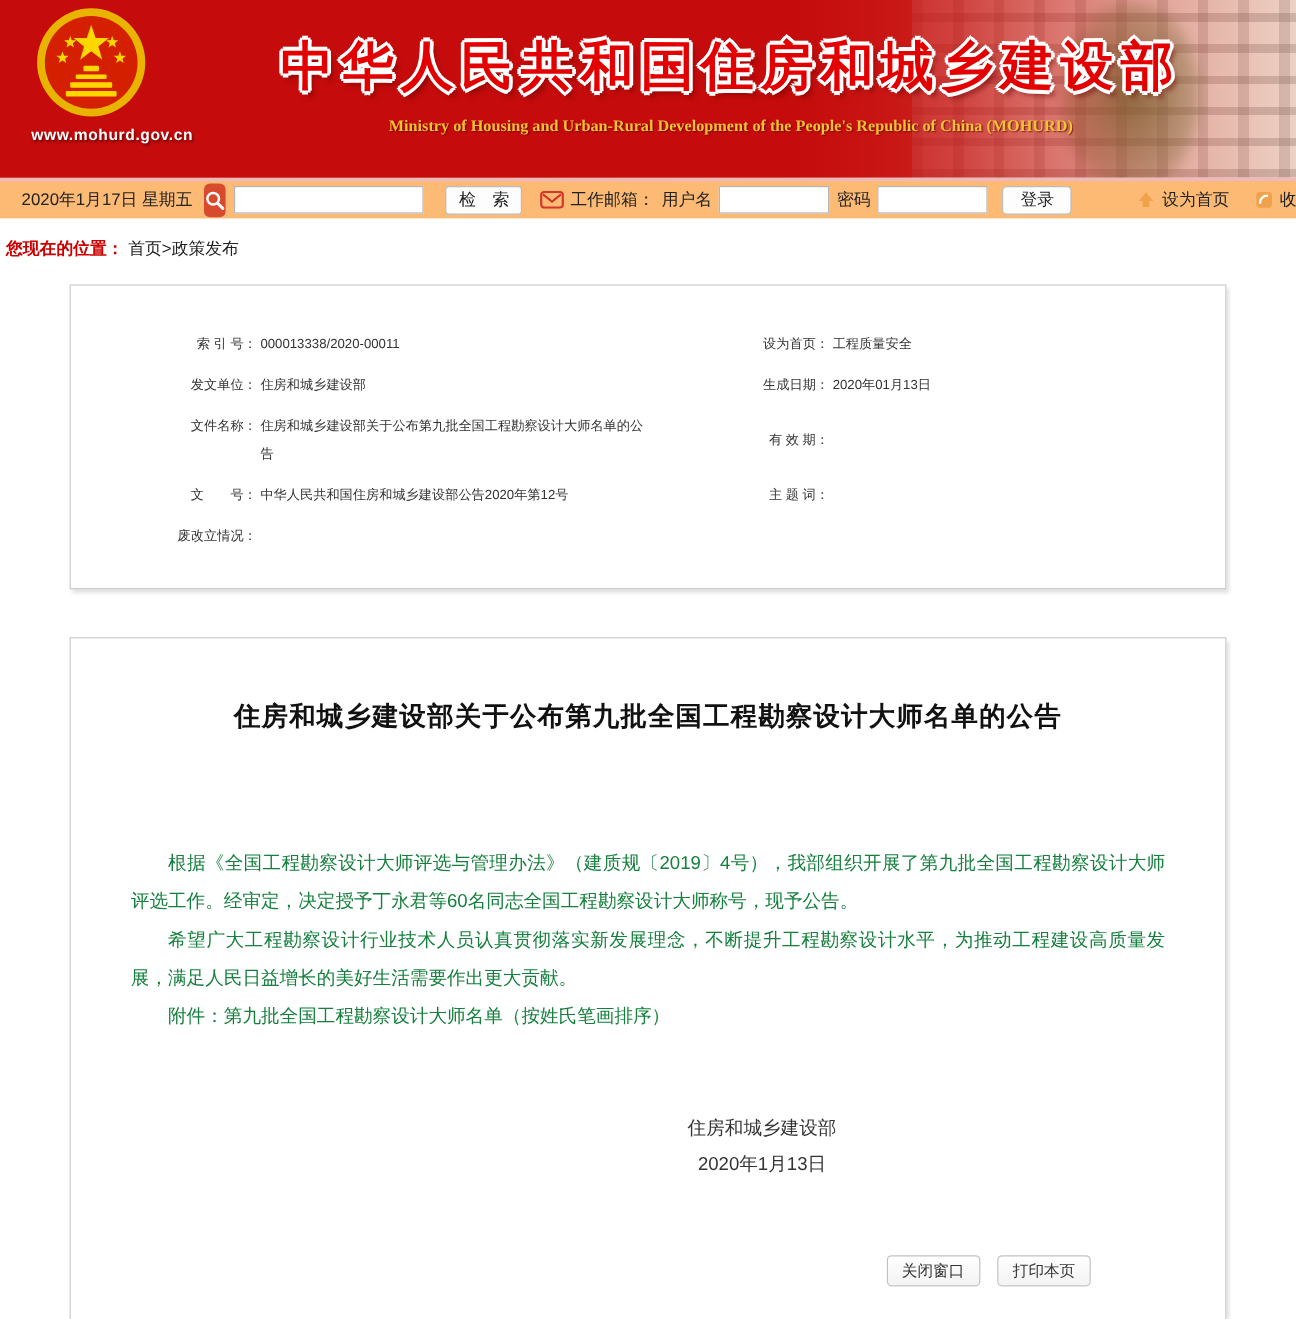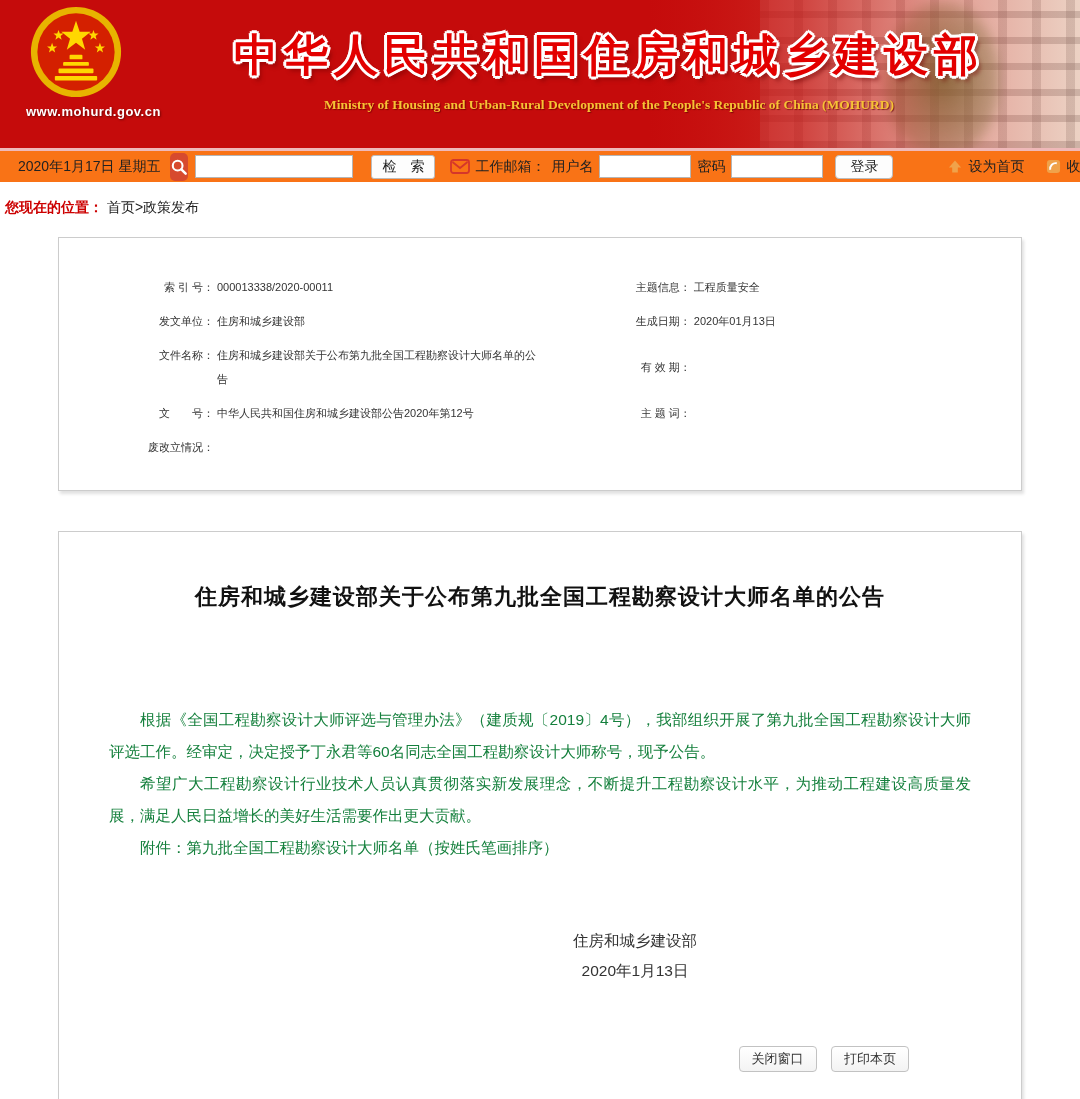--- a/index.html
+++ b/index.html
@@ -21,21 +21,21 @@
   .site-url { margin-top:2px; color:#fff; font-weight:bold; font-size:13px; letter-spacing:.5px;
     text-shadow:1px 1px 2px rgba(90,0,0,.8); white-space:nowrap; }
   .hdr-text { position:absolute; left:168px; right:30px; top:26px; text-align:center; z-index:3; }
   .hdr-title { font-size:44px; font-weight:bold; color:#e30000; letter-spacing:6px; white-space:nowrap;
     text-shadow:-2px -2px 0 #fff,2px -2px 0 #fff,-2px 2px 0 #fff,2px 2px 0 #fff,
                 -3px 0 0 #fff,3px 0 0 #fff,0 3px 0 #fff,0 -3px 0 #fff,4px 5px 4px rgba(110,0,0,.55); }
   .hdr-sub { margin-top:12px; color:#f6c235; font-size:13.5px; font-weight:bold;
     text-shadow:1px 1px 1px rgba(100,0,0,.7);font-family:Liberation Serif, serif; }
 
   
-  .toolbar { height:34px; background:#f97316; border-top:3px solid #efb9b9;
+  .toolbar { height:34px; background:#fdba74; border-top:3px solid #efb9b9;
     display:flex; align-items:center; font-size:14px; color:#222; padding:0 6px; white-space:nowrap; }
   .tb-date { margin:0 10px 0 12px; }
   .tb-search-icon { width:28px; height:28px; border-radius:5px; background:#d74a2e;
     display:flex; align-items:center; justify-content:center; margin-right:7px; cursor:pointer; }
   .tb-input { height:23px; border:1px solid #b5b5b5; background:#fff; padding:0 4px; font-size:13px; }
   .w-search { width:158px; }
   .w-user { width:92px; margin-left:6px; }
   .w-pass { width:92px; margin-left:6px; }
   .tb-btn { margin-left:18px; padding:2px 10px; font-size:14px; background:#fdfdfd;
     border:1px solid #bcbcbc; border-radius:3px; cursor:pointer; color:#222; white-space:pre; }
@@ -151,21 +151,21 @@
   <span>首页&gt;政策发布</span>
 </div>
 
 <div class="meta-box">
   <div class="meta-grid">
     <div class="meta-cell">
       <span class="meta-lbl">索 引 号：</span>
       <span class="meta-val">000013338/2020-00011</span>
     </div>
     <div class="meta-cell rcol">
-      <span class="meta-lbl">主题信息：</span>
+      <span class="meta-lbl">设为首页：</span>
       <span class="meta-val">工程质量安全</span>
     </div>
 
     <div class="meta-cell">
       <span class="meta-lbl">发文单位：</span>
       <span class="meta-val">住房和城乡建设部</span>
     </div>
     <div class="meta-cell rcol">
       <span class="meta-lbl">生成日期：</span>
       <span class="meta-val">2020年01月13日</span>

